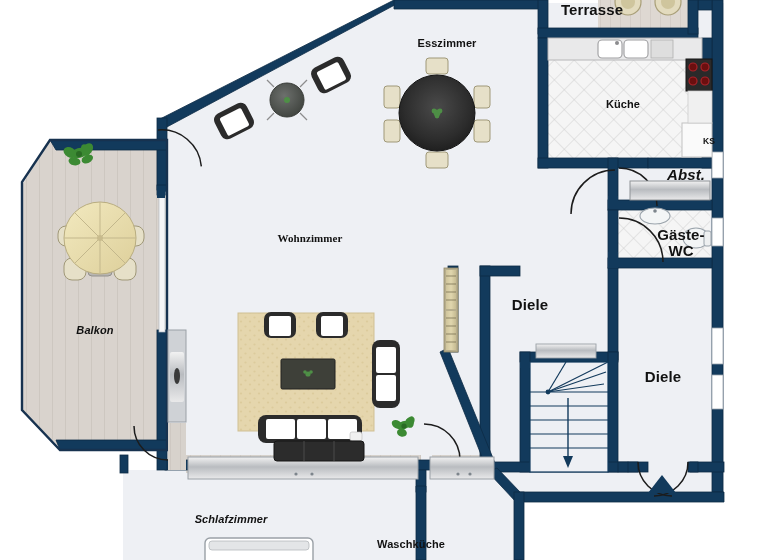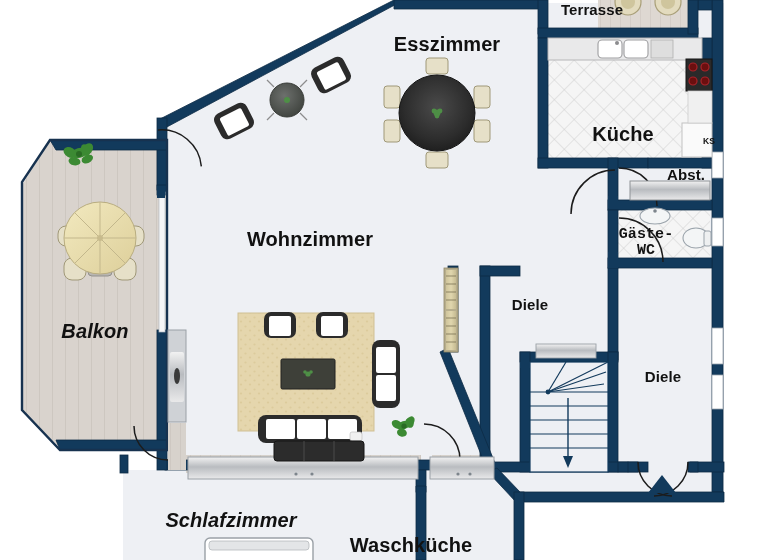--- a/index.html
+++ b/index.html
@@ -27,21 +27,21 @@
     position: absolute;
     font-family: "Liberation Sans", sans-serif;
     font-weight: bold;
     color: #111111;
     white-space: pre;
     line-height: 1.05;
     letter-spacing: 0.1px;
     text-align: center;
     pointer-events: none;
   }
-  .lbl-lg { font-size: 20px; text-align: center; }
+  .lbl-lg { font-size: 11px; text-align: center; }
   .lbl-md { font-size: 15px; }
   .lbl-sm { font-size: 8.5px; }
 </style>
 </head>
 <body>
 
 <div id="plan-root">
 
   <svg id="plan-svg" viewBox="0 0 768 560">
     <defs>
@@ -439,28 +439,28 @@
       <line x1="334" y1="441" x2="334" y2="461" stroke="#4a4a4a" stroke-width="1"></line>
     </g>
 
     <rect x="168" y="423" width="18" height="47" fill="url(#woodH)"></rect>
   </svg>
 
   <div class="room-label lbl-lg" style="left:447px; top:44px; transform:translate(-50%,-50%);">Esszimmer</div>
 
   <div class="room-label lbl-md" style="left:592px; top:10px; transform:translate(-50%,-50%);">Terrasse</div>
 
-  <div class="room-label lbl-lg" style="left:623px; top:105px; transform:translate(-50%,-50%);margin-top:29px;">Küche</div>
-
-  <div class="room-label lbl-md" style="left:686px; top:175px; transform:translate(-50%,-50%);">Abst.</div>
-
-  <div class="room-label lbl-md" style="left:646px; top:243px; transform:translate(-50%,-50%);font-family:Liberation Mono, monospace;">Gäste-
+  <div class="room-label lbl-lg" style="left:623px; top:105px; transform:translate(-50%,-50%);">Küche</div>
+
+  <div class="room-label lbl-md" style="left:686px; top:175px; transform:translate(-50%,-50%);font-style:italic;">Abst.</div>
+
+  <div class="room-label lbl-md" style="left:681px; top:243px; transform:translate(-50%,-50%);">Gäste-
 WC</div>
 
-  <div class="room-label lbl-lg" style="left:310px; top:239px; transform:translate(-50%,-50%);">Wohnzimmer</div>
+  <div class="room-label lbl-lg" style="left:310px; top:239px; transform:translate(-50%,-50%);font-family:Liberation Serif, serif;">Wohnzimmer</div>
 
   <div class="room-label lbl-lg" style="left:95px; top:331px; transform:translate(-50%,-50%);font-style:italic;">Balkon</div>
 
   <div class="room-label lbl-md" style="left:530px; top:305px; transform:translate(-50%,-50%);">Diele</div>
 
   <div class="room-label lbl-md" style="left:663px; top:377px; transform:translate(-50%,-50%);">Diele</div>
 
   <div class="room-label lbl-lg" style="left:231px; top:520px; transform:translate(-50%,-50%);font-style:italic;">Schlafzimmer</div>
 
   <div class="room-label lbl-lg" style="left:411px; top:545px; transform:translate(-50%,-50%);">Waschküche</div>

